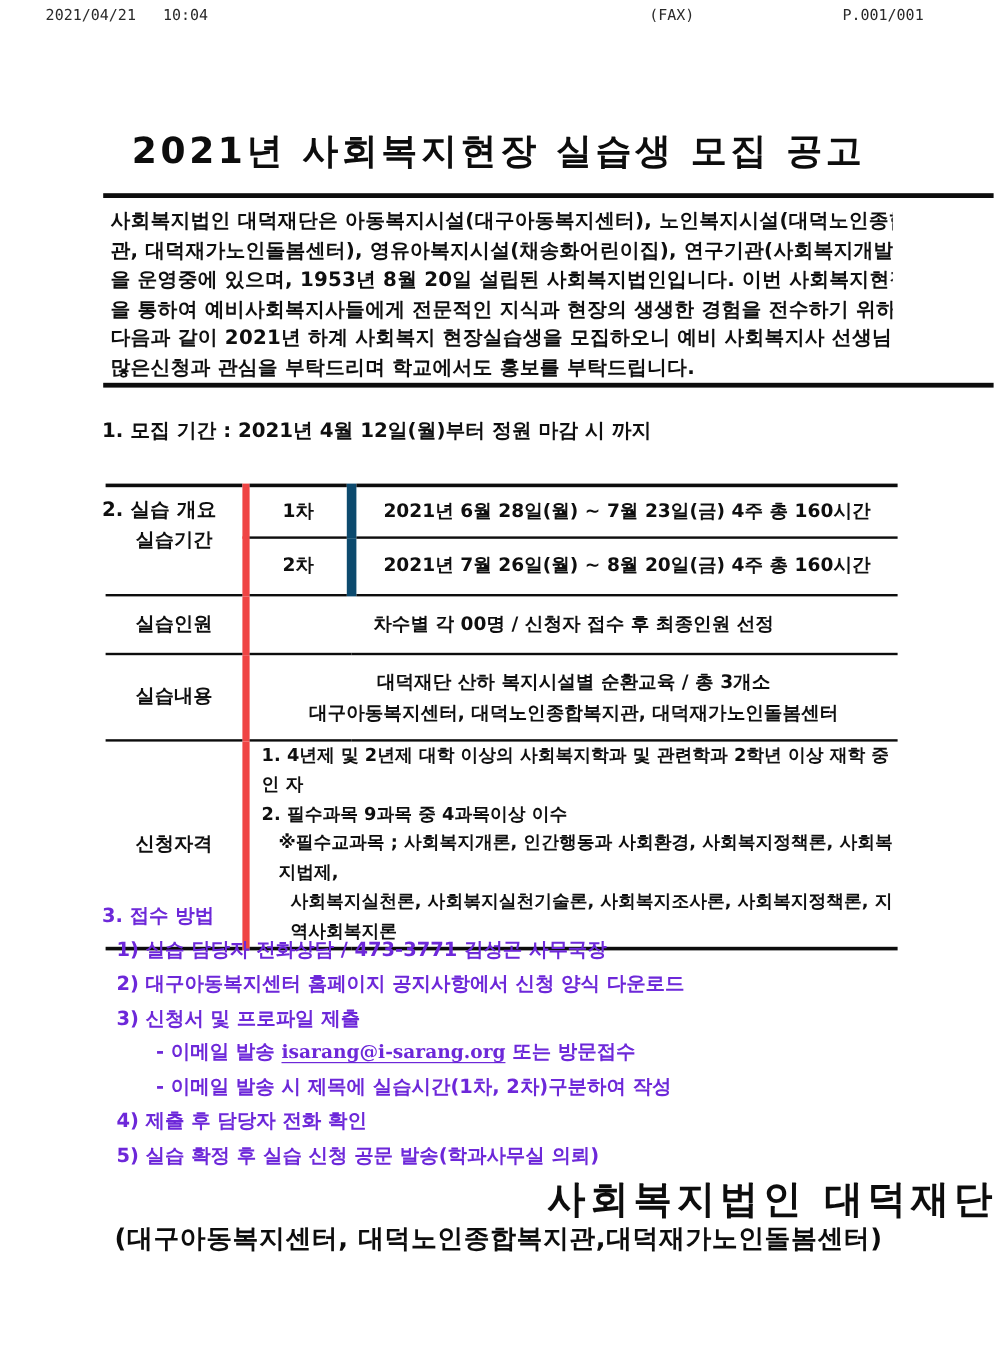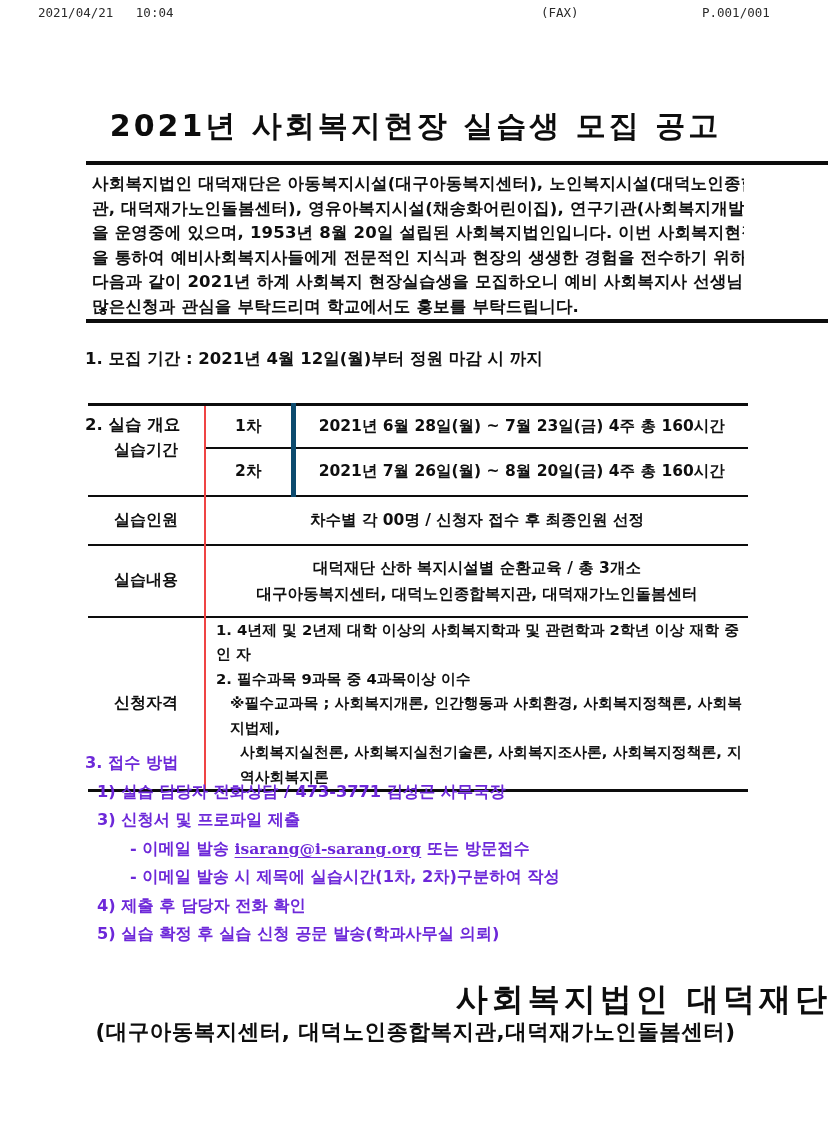--- a/index.html
+++ b/index.html
@@ -49,22 +49,22 @@
   .overview-table {
     position: absolute; top: 403px; left: 88px;
     width: 660px; table-layout: fixed; border-collapse: collapse;
     border-top: 3px solid #0d0d0d; border-bottom: 3px solid #0d0d0d;
     font-size: 15.5px; color: #0f0f0f;
   }
   .overview-table col.c1 { width: 117px; }
   .overview-table col.c2 { width: 88px; }
   .overview-table col.c3 { width: 455px; }
   .overview-table td { vertical-align: middle; text-align: center; }
-  .overview-table td.lbl { border-right: 2px solid #ef4444; font-size: 16px; }
-  .overview-table td.rnd { border-right: 5px solid #0c4a6e; }
+  .overview-table td.lbl { border-right: 6px solid #ef4444; font-size: 16px; }
+  .overview-table td.rnd { border-right: 8px solid #0c4a6e; }
   tr.bb { border-bottom: 2px solid #0d0d0d; }
   tr.row-r1 td { height: 43px; }
   tr.row-r2 td { height: 48px; }
   tr.row-cap td { height: 49px; }
   tr.row-content td { height: 72px; }
   tr.row-content td.val div { line-height: 26px; }
   tr.row-qual td { height: 104px; }
   td.val.qual { text-align: left; padding-left: 10px; font-size: 14.8px; line-height: 24.5px; }
   td.val.qual .indent1 { padding-left: 14px; }
   td.val.qual .indent2 { padding-left: 24px; }
@@ -150,20 +150,21 @@
           <div class="indent1">※필수교과목 ; 사회복지개론, 인간행동과 사회환경, 사회복지정책론, 사회복지법제,</div>
           <div class="indent2">사회복지실천론, 사회복지실천기술론, 사회복지조사론, 사회복지정책론, 지역사회복지론</div>
         </td>
       </tr>
     </tbody>
   </table>
 
   <div class="apply">
     <div class="step">3. 접수 방법</div>
     <div class="step num">1) 실습 담당자 전화상담 / 473-3771 김성곤 사무국장</div>
+    <div class="step num">2) 대구아동복지센터 홈페이지 공지사항에서 신청 양식 다운로드</div>
     <div class="step num">3) 신청서 및 프로파일 제출</div>
     <div class="step dash"><span>- 이메일 발송 </span><span class="email">isarang@i-sarang.org</span><span> 또는 방문접수</span></div>
     <div class="step dash">- 이메일 발송 시 제목에 실습시간(1차, 2차)구분하여 작성</div>
     <div class="step num">4) 제출 후 담당자 전화 확인</div>
     <div class="step num">5) 실습 확정 후 실습 신청 공문 발송(학과사무실 의뢰)</div>
   </div>
 
   <div class="artifact-dot"></div>
 
   <div class="footer-org">사회복지법인 대덕재단</div>

